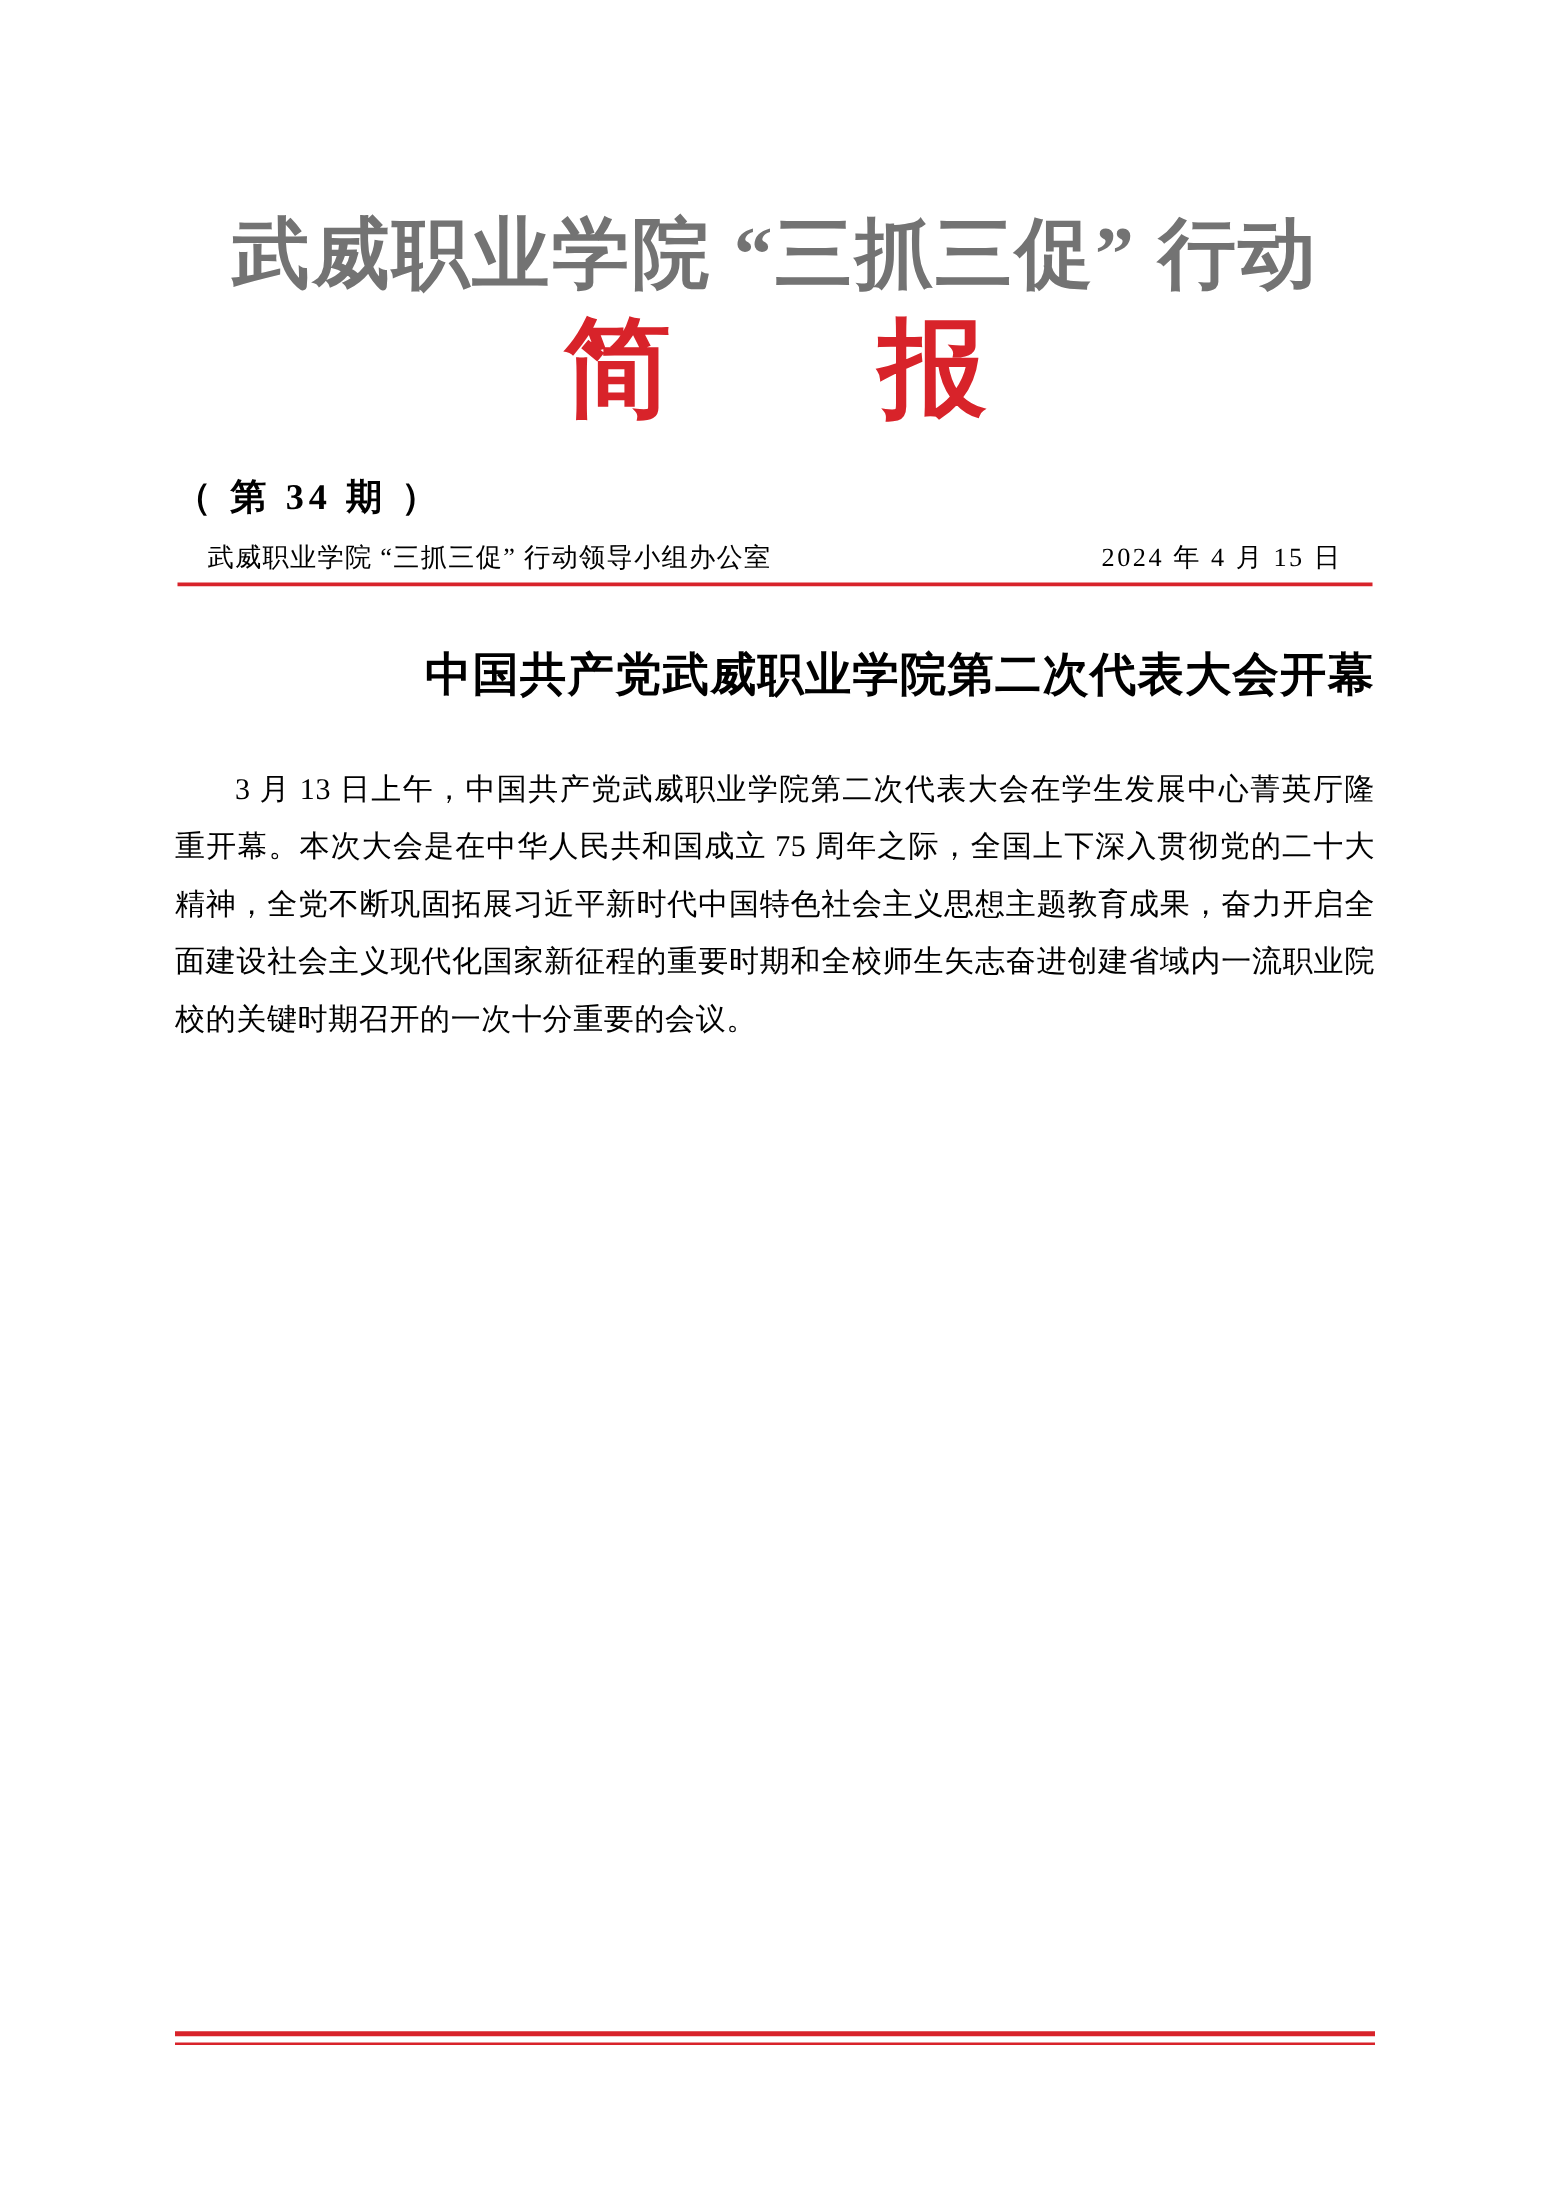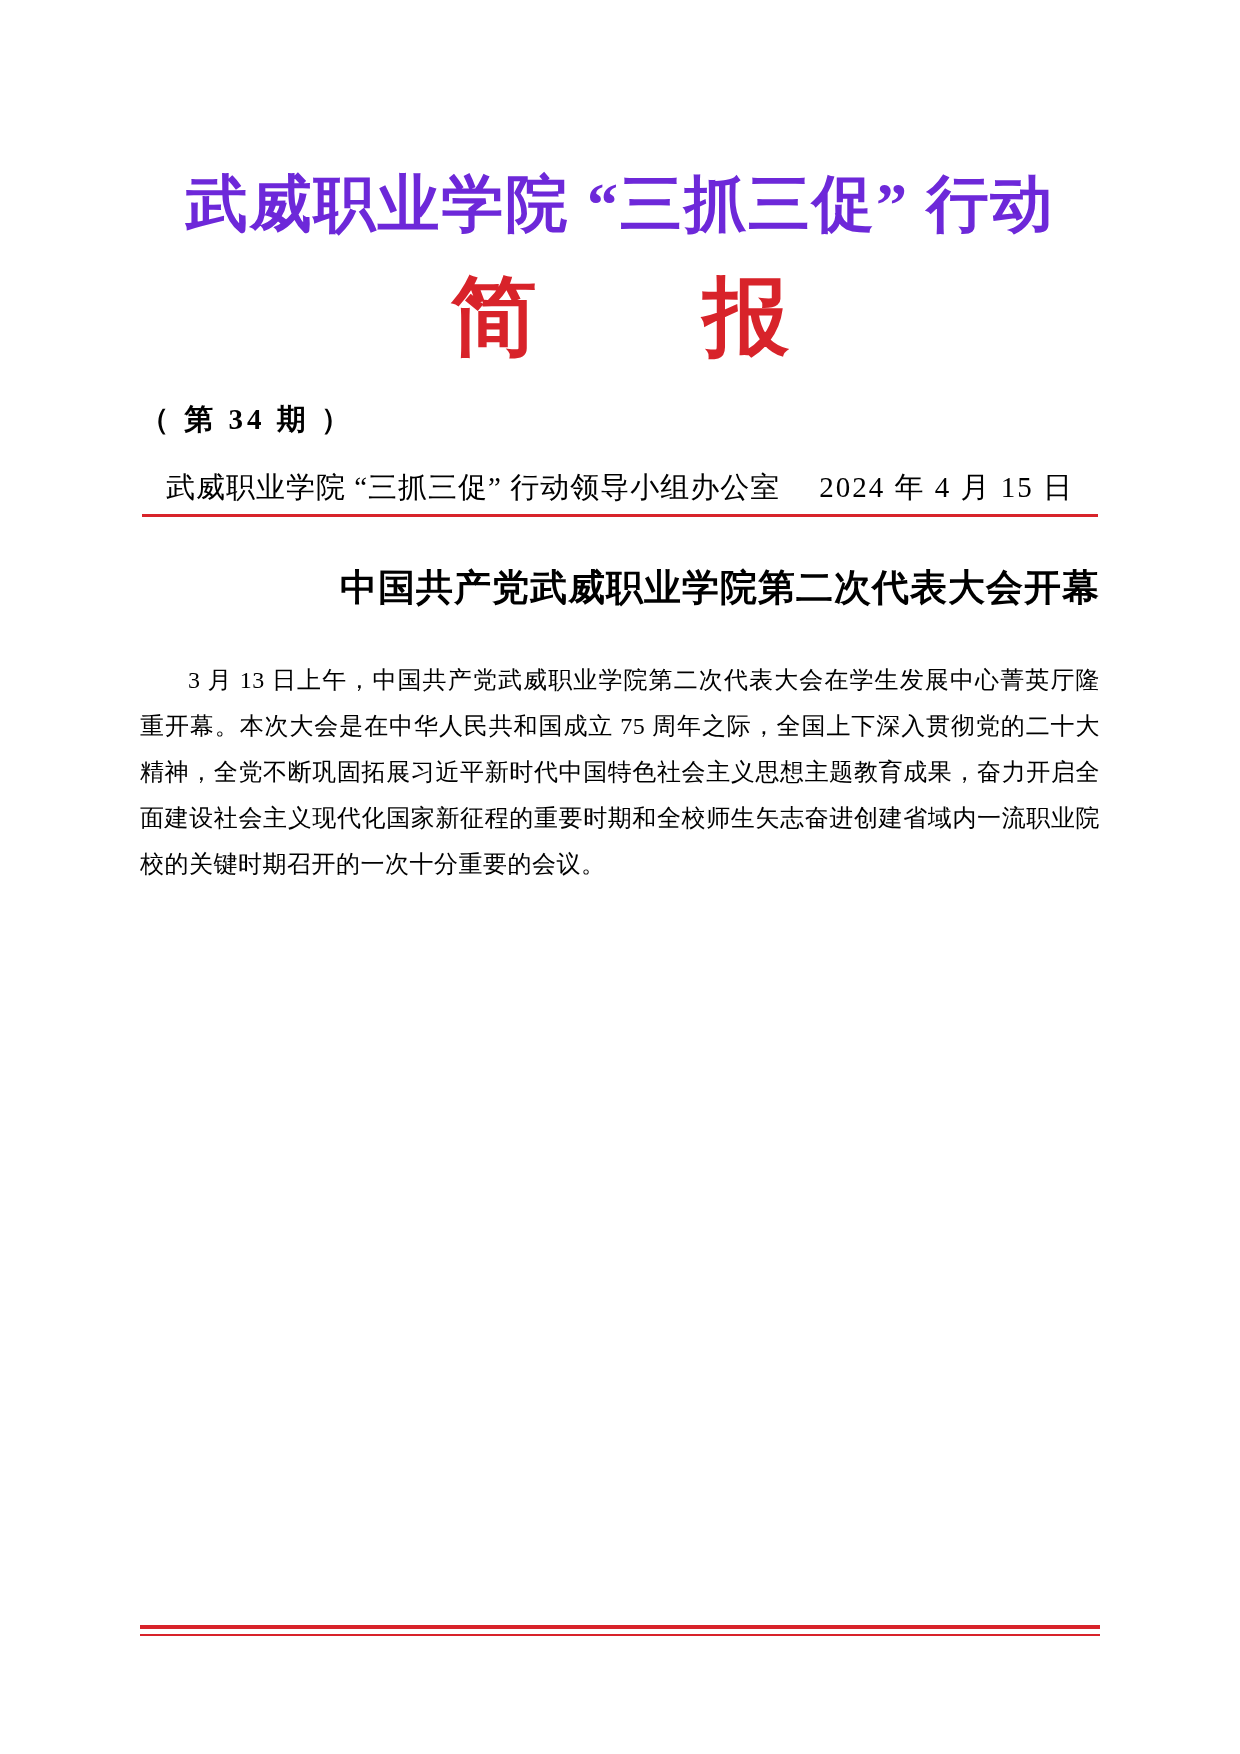--- a/index.html
+++ b/index.html
@@ -21,50 +21,50 @@
     width: 1240px;
     height: 1754px;
     box-sizing: border-box;
     padding: 0 140px;
   }
   .masthead {
     padding-top: 170px;
     text-align: center;
   }
   .masthead-line1 {
-    color: #6d28d9;
+    color: #737373;
     font-family: "Liberation Serif", "DejaVu Serif", serif;
     font-weight: bold;
     font-size: 62px;
     letter-spacing: 2px;
     line-height: 1.1;
     white-space: nowrap;
   }
   .masthead-line2 {
     color: #d8232a;
     font-family: "Liberation Serif", "DejaVu Serif", serif;
     font-weight: bold;
     font-size: 86px;
     letter-spacing: 40px;
     line-height: 1.3;
-    margin-top: 24px;
+    margin-top: 2px;
     padding-left: 40px;
   }
   .issue {
     font-size: 29px;
     font-weight: bold;
     letter-spacing: 4px;
     margin-top: 26px;
     font-family: "Liberation Serif", "DejaVu Serif", serif;
   }
   .imprint {
-    margin-top: 28px;
+    margin-top: 14px;
     display: flex;
     justify-content: space-between;
-    font-size: 29px;
+    font-size: 21px;
     letter-spacing: 1px;
     padding: 0 26px 6px 26px;
   }
   .imprint .org { white-space: nowrap; }
   .imprint .date { white-space: nowrap; letter-spacing: 2px; }
   .rule-top {
     height: 3px;
     background: #d8232a;
     margin: 0 2px;
   }

